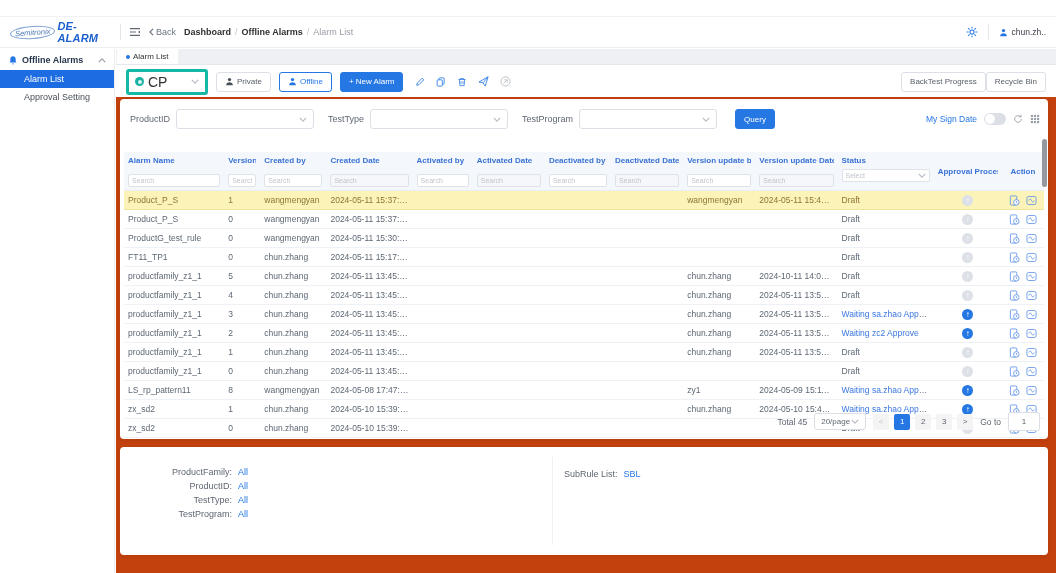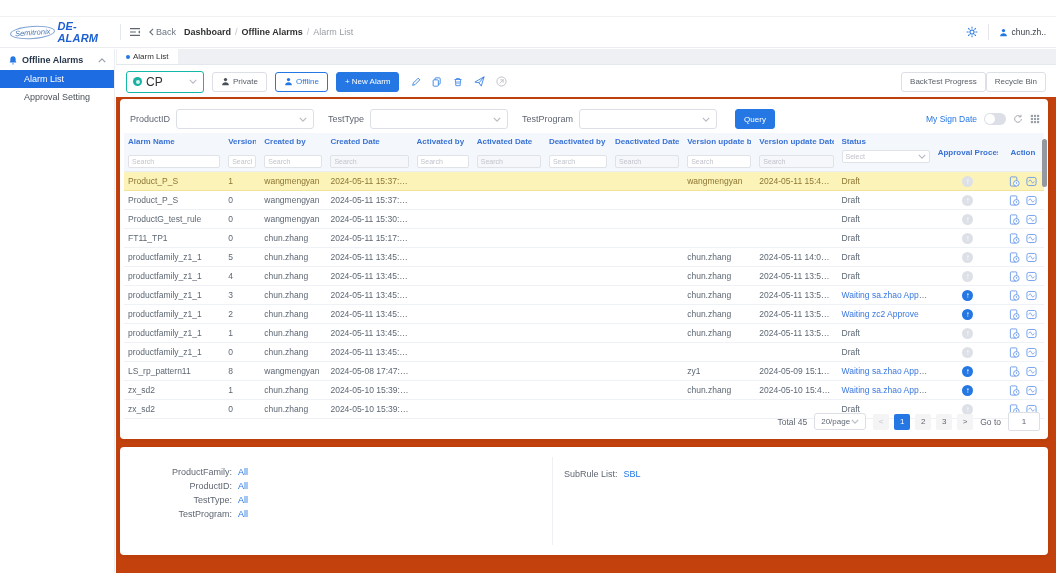--- a/index.html
+++ b/index.html
@@ -30,22 +30,22 @@
   .side-section .chev-up{margin-left:auto;}
   .side-item{padding:4px 4px 4px 24px;font-size:9px;color:#4a5058;cursor:pointer;}
   .side-item.active{background:#1d6ce2;color:#fff;}
   
   .main{position:absolute;left:116px;top:49px;right:0;bottom:0;}
   .tabstrip{height:15px;background:#eef0f4;border-bottom:1px solid #e4e7ec;position:relative;}
   .tab{position:absolute;left:1px;top:0;height:15px;background:#fff;display:flex;align-items:center;
        gap:3px;padding:0 9px;font-size:8px;color:#303133;cursor:pointer;}
   .tab-dot{width:4px;height:4px;border-radius:50%;background:#2577e3;}
   .toolbar{height:33px;display:flex;align-items:center;padding:0 10px;gap:8px;background:#fff;}
-  .cp-select{width:64px;height:20px;border:1px solid #14b8a6;border-radius:3px;display:flex;
-             align-items:center;gap:4px;padding:0 6px;font-size:12px;color:#303133;cursor:pointer;}
+  .cp-select{width:64px;height:20px;border:3px solid #14b8a6;border-radius:3px;display:flex;
+             align-items:center;gap:4px;padding:0 6px;font-size:14px;color:#303133;cursor:pointer;}
   .cp-select .chev{margin-left:auto;}
   .cp-dot{width:9px;height:9px;border-radius:50%;background:#18b2a2;position:relative;flex:none;}
   .cp-dot::after{content:'';position:absolute;left:2.5px;top:2.5px;width:4px;height:4px;
                  border-radius:50%;background:#d9f3f0;}
   .btn{height:20px;border:1px solid #dcdfe6;background:#fff;border-radius:3px;font-size:8px;
        color:#5a6068;display:inline-flex;align-items:center;gap:3px;padding:0 8px;cursor:pointer;
        font-family:"Liberation Sans",sans-serif;}
   .btn-public{border-color:#2577e3;color:#2577e3;}
   .btn-primary{background:#2577e3;border-color:#2577e3;color:#fff;}
   #toolbar-icons{display:flex;align-items:center;gap:11px;margin-left:4px;}
@@ -64,21 +64,21 @@
           padding:0 6px;background:#fff;box-sizing:border-box;cursor:pointer;}
   .f-select{width:138px;margin-right:14px;justify-content:flex-end;}
   .btn-query{margin-left:4px;}
   .filters-right{margin-left:auto;display:flex;align-items:center;gap:7px;}
   .signoffs{color:#2577e3;font-size:8.5px;cursor:pointer;}
   .toggle{width:22px;height:12px;border-radius:6px;background:#dcdfe6;position:relative;
           display:inline-block;cursor:pointer;}
   .toggle::after{content:'';position:absolute;left:1px;top:1px;width:10px;height:10px;
                  border-radius:50%;background:#fff;}
   
-  .table-wrap{position:absolute;top:34px;left:4px;right:4px;}
+  .table-wrap{position:absolute;top:53px;left:4px;right:4px;}
   table{border-collapse:collapse;table-layout:fixed;width:100%;}
   th{background:#f4f8fc;border-bottom:1px solid #e9eef4;padding:3px 4px 3px 4px;text-align:left;
      vertical-align:top;}
   .h-label{color:#3a72d4;font-weight:bold;font-size:8px;white-space:nowrap;overflow:hidden;
            line-height:11px;margin-bottom:3px;}
   .th-center{vertical-align:middle;}
   .th-center .h-label{margin-bottom:0;text-align:center;}
   .h-search{width:100%;box-sizing:border-box;height:13px;border:1px solid #dfe3e8;border-radius:2px;
             font-size:7px;padding:0 3px;color:#606266;font-family:"Liberation Sans",sans-serif;}
   .h-search::placeholder{color:#c0c4cc;}
@@ -468,21 +468,21 @@
               <tr>
                 <td>productfamily_z1_1</td>
                 <td>5</td>
                 <td>chun.zhang</td>
                 <td>2024-05-11 13:45:27</td>
                 <td></td>
                 <td></td>
                 <td></td>
                 <td></td>
                 <td>chun.zhang</td>
-                <td>2024-05-11 14:01:56</td>
+                <td>2024-10-11 14:01:56</td>
                 <td><span class="st-draft">Draft</span></td>
                 <td class="td-center"><span class="ap off">↑</span></td>
                 <td class="td-center"><span class="act-icon">
                     <svg width="11" height="11" viewBox="0 0 12 12">
                       <rect x="1.5" y="1" width="7" height="10" rx="1" fill="none" stroke="#5b8fe8" stroke-width=".9"></rect>
                       <circle cx="8" cy="8" r="3" fill="#fff" stroke="#5b8fe8" stroke-width=".9"></circle>
                       <path d="M8 6.6V8l1.1 1" fill="none" stroke="#5b8fe8" stroke-width=".9"></path>
                     </svg>
                   </span><span class="act-icon">
                     <svg width="11" height="11" viewBox="0 0 12 12">

